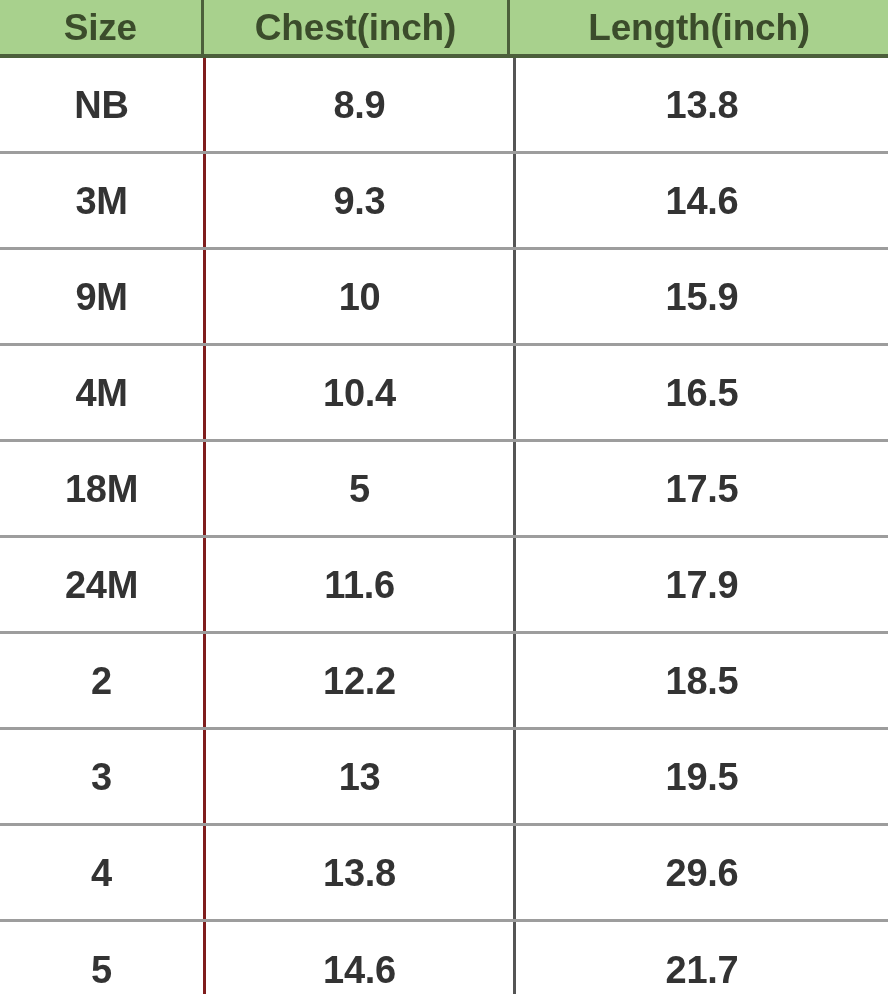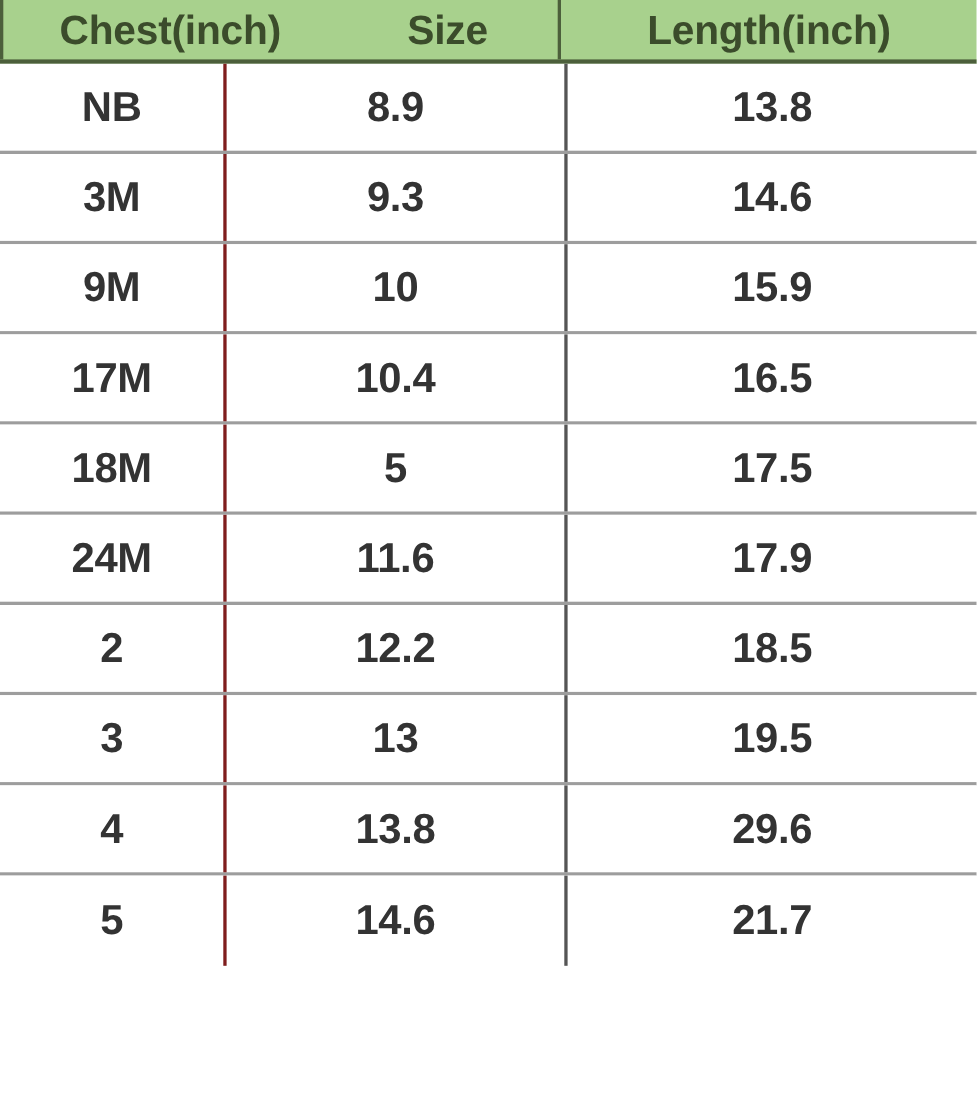--- a/index.html
+++ b/index.html
@@ -49,21 +49,21 @@
   .chart-header .hcell.col-chest  { width: 310px; border-left: 3px solid #4c5f3b; }
   .chart-header .hcell.col-length { width: 385px; border-left: 3px solid #4c5f3b; }
 
   
   .chart-body {
     width: 888px;
   }
   .chart-row {
     display: flex;
     width: 888px;
-    height: 82px;
+    height: 96px;
     box-sizing: border-box;
     background: #ffffff;
     border-bottom: 3px solid #9d9d9d;
   }
   .chart-row:last-child {
     border-bottom: none;
   }
   .chart-row .cell {
     display: flex;
     align-items: center;
@@ -79,43 +79,43 @@
   .chart-row .cell.col-size   { width: 203px; }
   .chart-row .cell.col-chest  { width: 310px; border-left: 3px solid #7f1d1d; }
   .chart-row .cell.col-length { width: 375px; border-left: 3px solid #555555; }
 </style>
 </head>
 <body>
 
 <div class="size-chart">
 
   <div class="chart-header">
+    <div class="hcell col-size">Size</div>
     <div class="hcell col-chest">Chest(inch)</div>
-    <div class="hcell col-size">Size</div>
     <div class="hcell col-length">Length(inch)</div>
   </div>
 
   <div class="chart-body" id="chart-body">
       <div class="chart-row">
         <div class="cell col-size">NB</div>
         <div class="cell col-chest">8.9</div>
         <div class="cell col-length">13.8</div>
       </div>
       <div class="chart-row">
         <div class="cell col-size">3M</div>
         <div class="cell col-chest">9.3</div>
         <div class="cell col-length">14.6</div>
       </div>
       <div class="chart-row">
         <div class="cell col-size">9M</div>
         <div class="cell col-chest">10</div>
         <div class="cell col-length">15.9</div>
       </div>
       <div class="chart-row">
-        <div class="cell col-size">17M</div>
+        <div class="cell col-size">4M</div>
         <div class="cell col-chest">10.4</div>
         <div class="cell col-length">16.5</div>
       </div>
       <div class="chart-row">
         <div class="cell col-size">18M</div>
         <div class="cell col-chest">5</div>
         <div class="cell col-length">17.5</div>
       </div>
       <div class="chart-row">
         <div class="cell col-size">24M</div>

